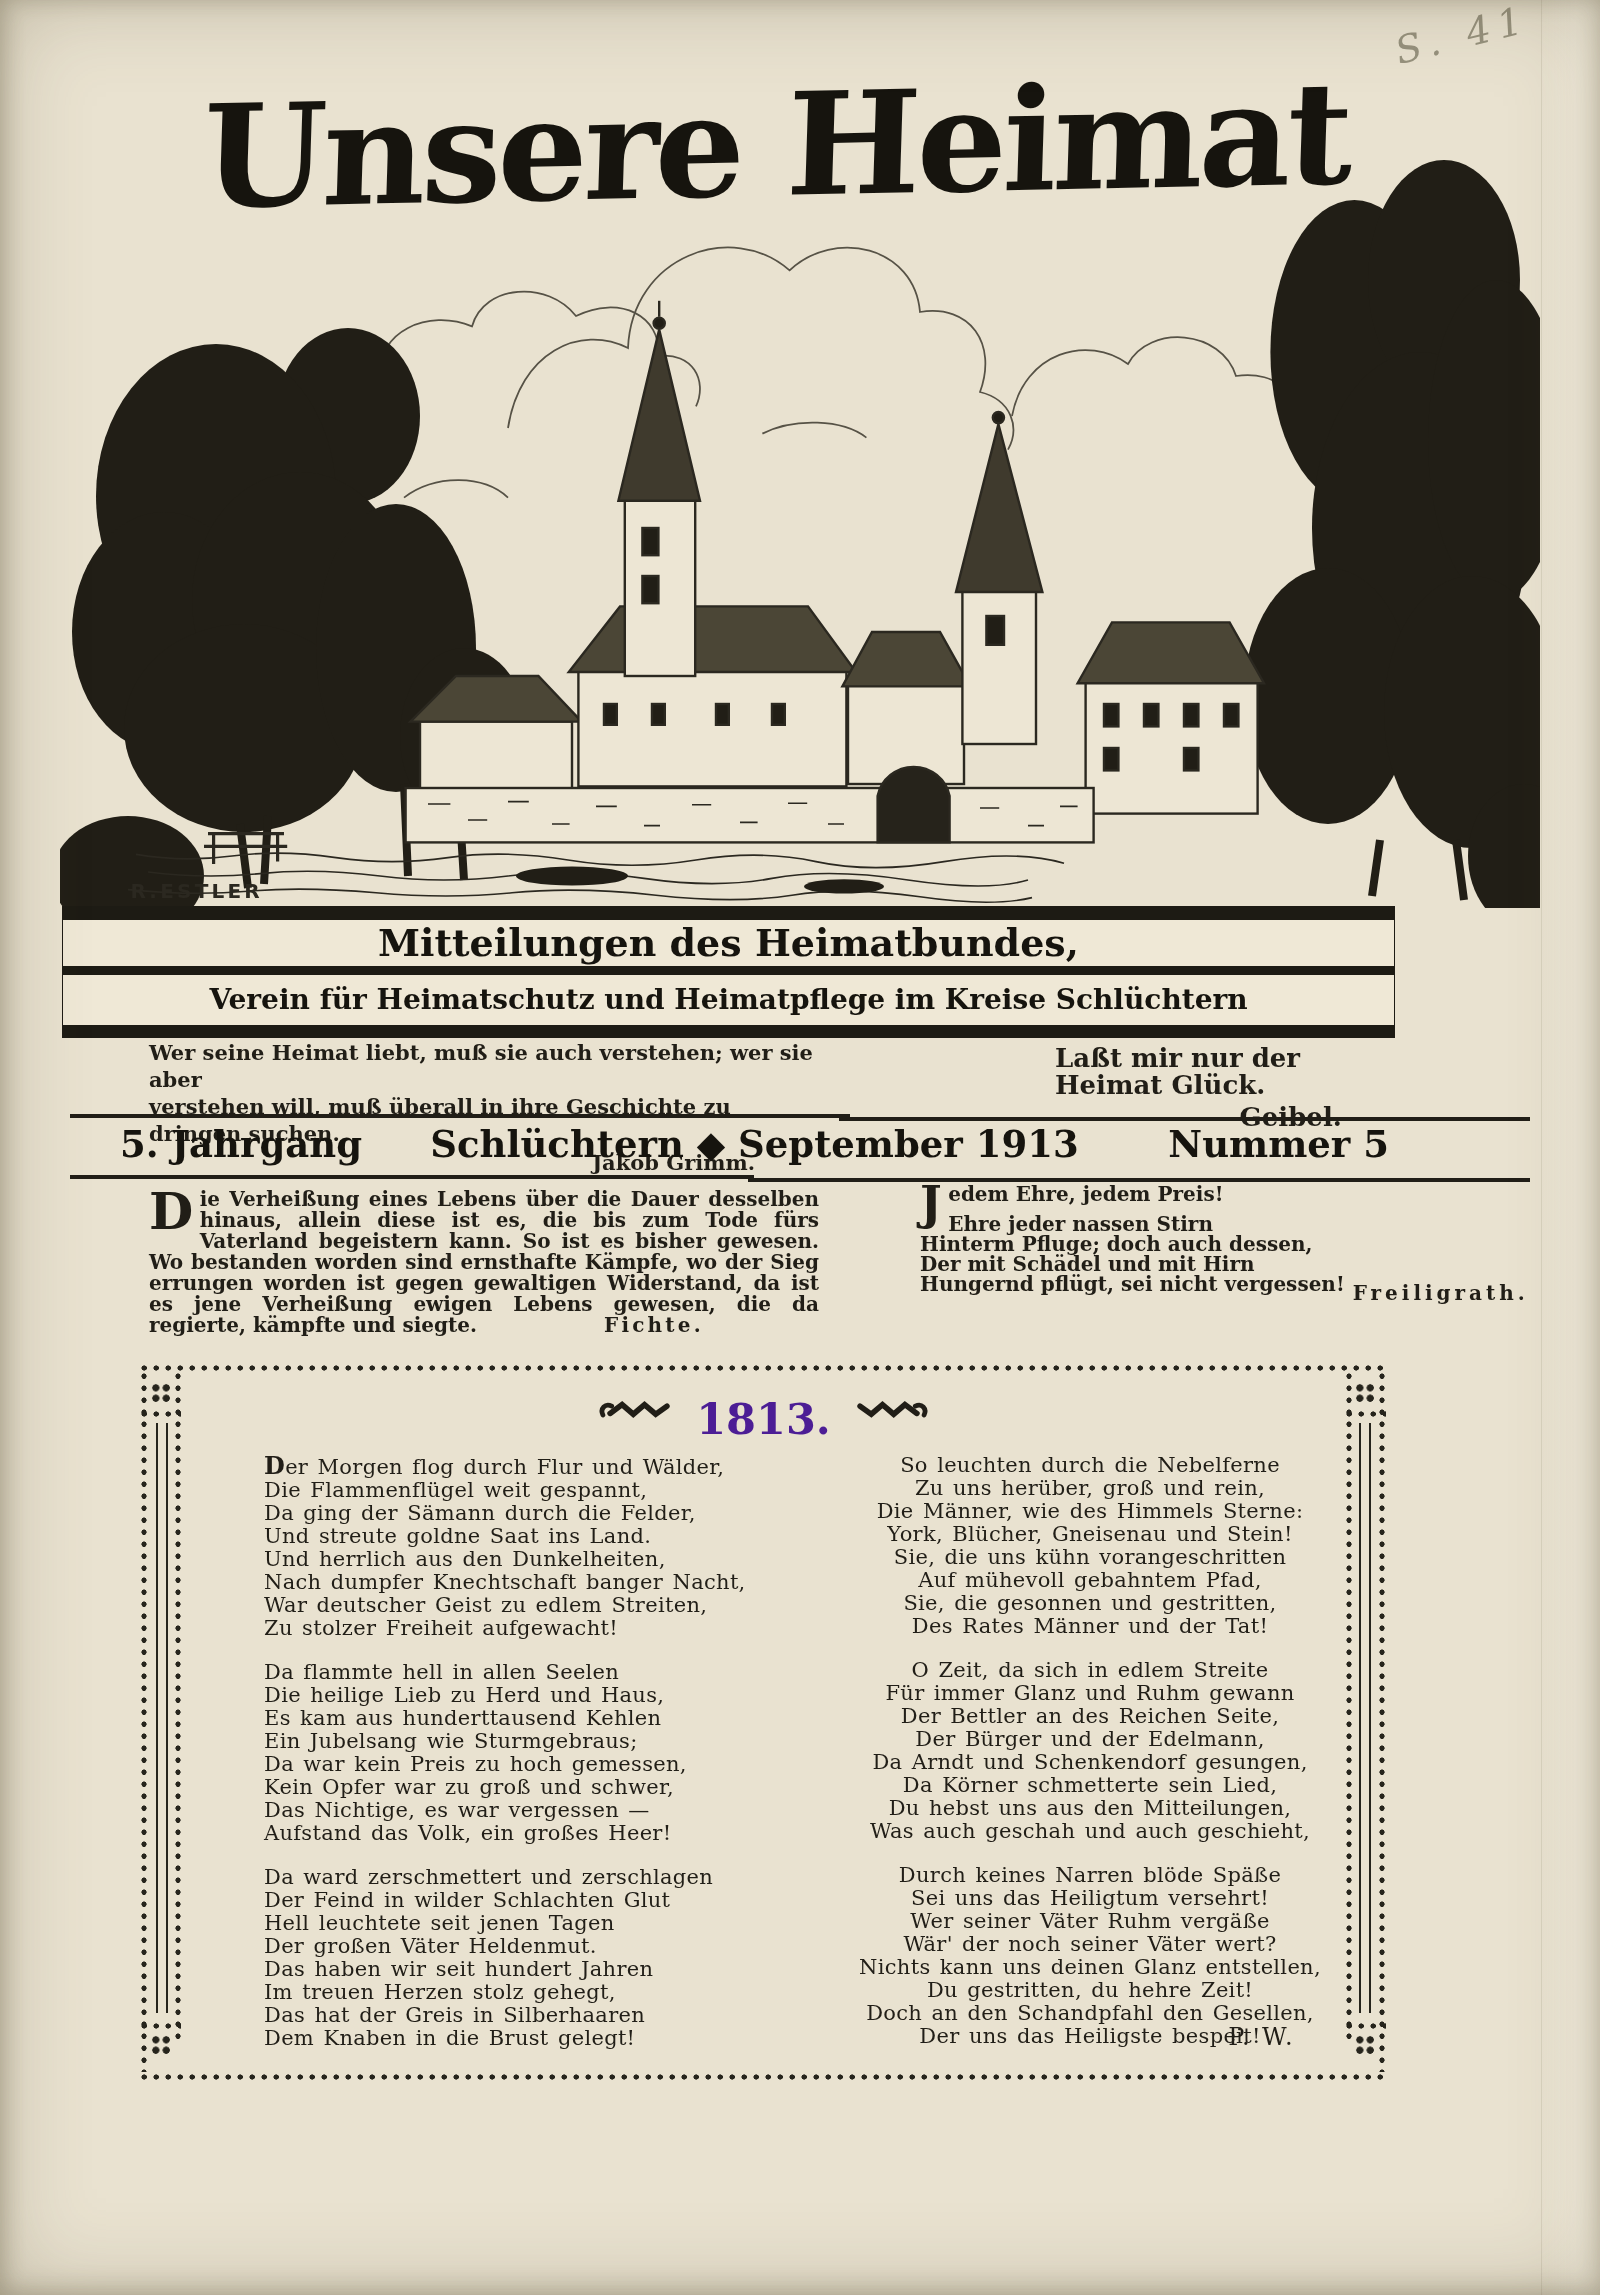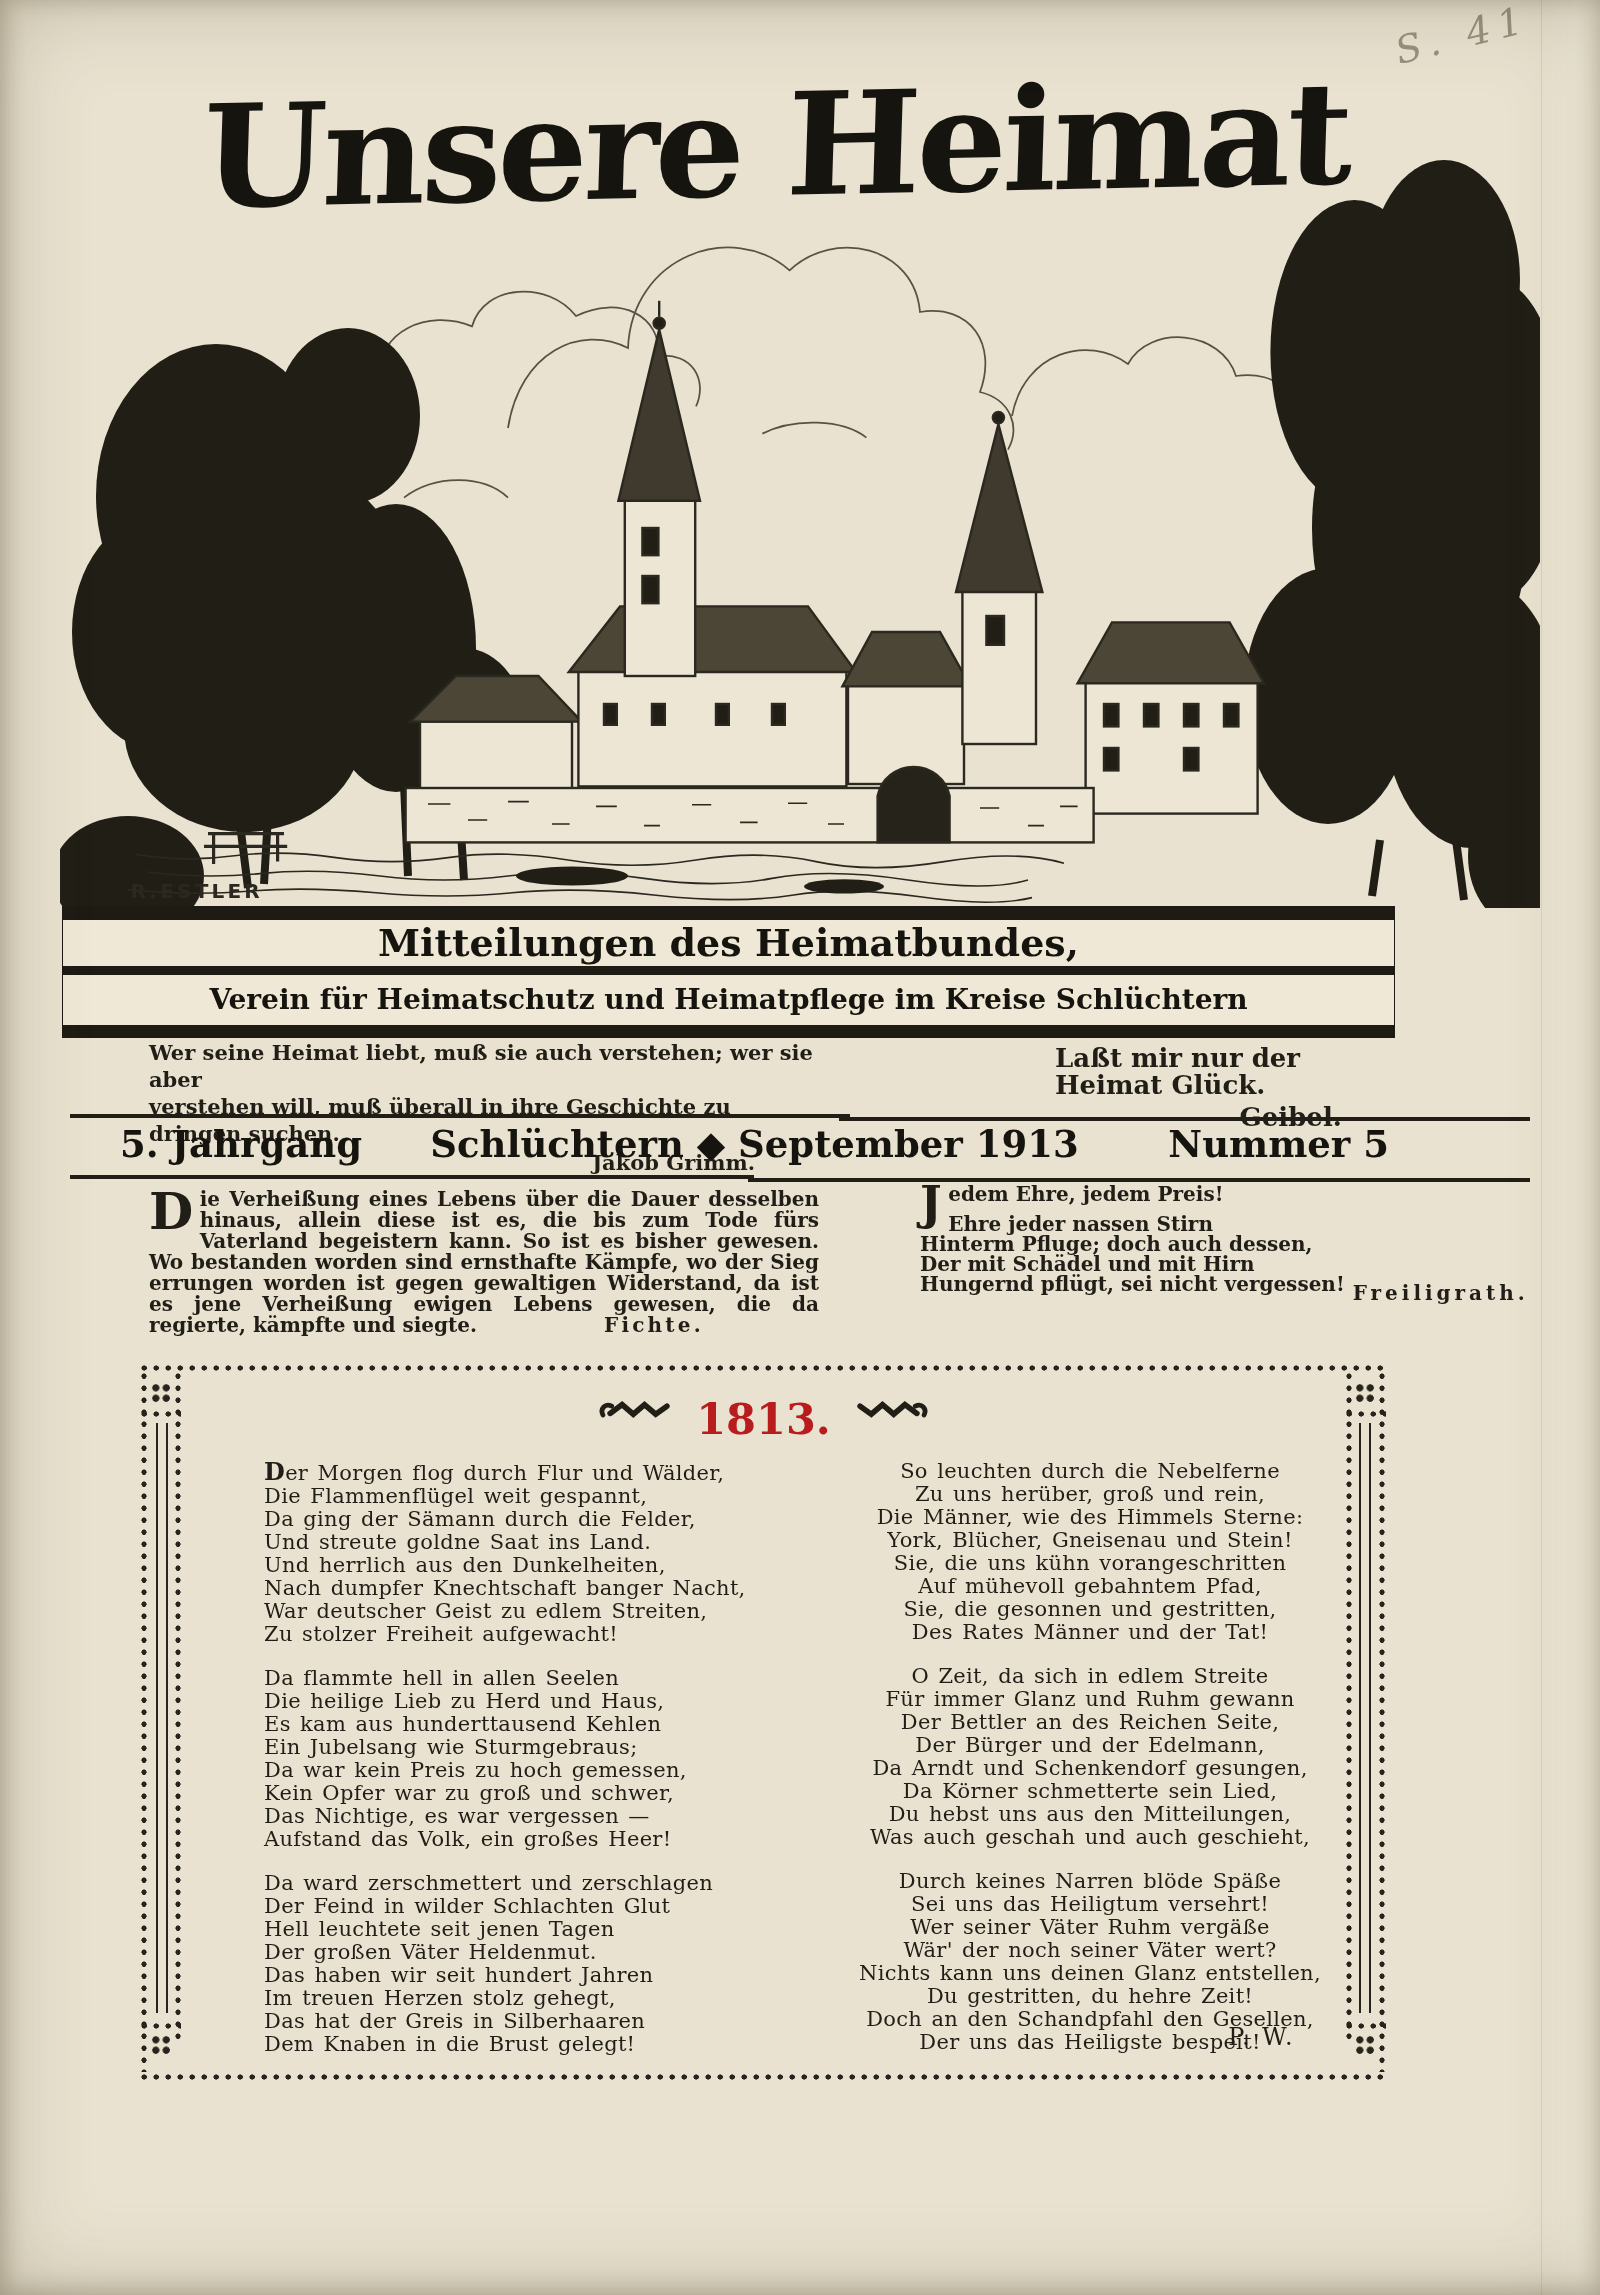--- a/index.html
+++ b/index.html
@@ -55,25 +55,25 @@
   .epi-right .lastrow .attr{margin-left:auto;letter-spacing:4px;padding-right:3.2px;white-space:nowrap;margin-top:9px;}
   
   .poem-box{position:absolute;left:138px;top:1365px;width:1251px;height:715px;z-index:3;}
   .dots-h{position:absolute;height:6.4px;background-image:radial-gradient(circle at 3.2px 3.2px,#26241c 2.5px,rgba(0,0,0,0) 3px);
         background-size:12px 6.4px;background-repeat:repeat-x;}
   .dots-v{position:absolute;width:6.4px;background-image:radial-gradient(circle at 3.2px 3.2px,#26241c 2.5px,rgba(0,0,0,0) 3px);
         background-size:6.4px 12px;background-repeat:repeat-y;}
   .cluster{position:absolute;width:21px;height:21px;
         background-image:radial-gradient(circle at 4.8px 4.8px,#26241c 3.3px,rgba(0,0,0,0) 3.8px);background-size:10.4px 10.4px;}
   .dbl{position:absolute;width:8.8px;border-left:2.4px solid #26241c;border-right:2.4px solid #26241c;}
-  .poem-title-row{position:absolute;left:0;right:0;top:29px;text-align:center;font-size:43px;font-weight:bold;color:#b91c1c;}
+  .poem-title-row{position:absolute;left:0;right:0;top:29px;text-align:center;font-size:43px;font-weight:bold;color:#4c1d95;}
   .poem-title-row svg{vertical-align:11.2px;margin:0 21px;}
   .poem-col{position:absolute;top:87px;font-size:21px;line-height:23px;letter-spacing:0.3px;word-spacing:2.4px;}
   .poem-col .stanza{margin-top:21px;}
-  .poem-col .stanza:first-child{margin-top:8px;}
+  .poem-col .stanza:first-child{margin-top:2px;}
   .col-left{left:126px;width:552px;}
   .col-right{left:707px;width:490px;text-align:center;}
   .col-left .stanza:first-child .pline:first-child::first-letter{font-weight:bold;font-size:24px;}
   .poem-sig{position:absolute;top:658px;right:94px;font-size:24px;letter-spacing:2.4px;font-family:"DejaVu Serif",serif;}
 </style>
 </head>
 <body>
 
 <div id="page">
 

